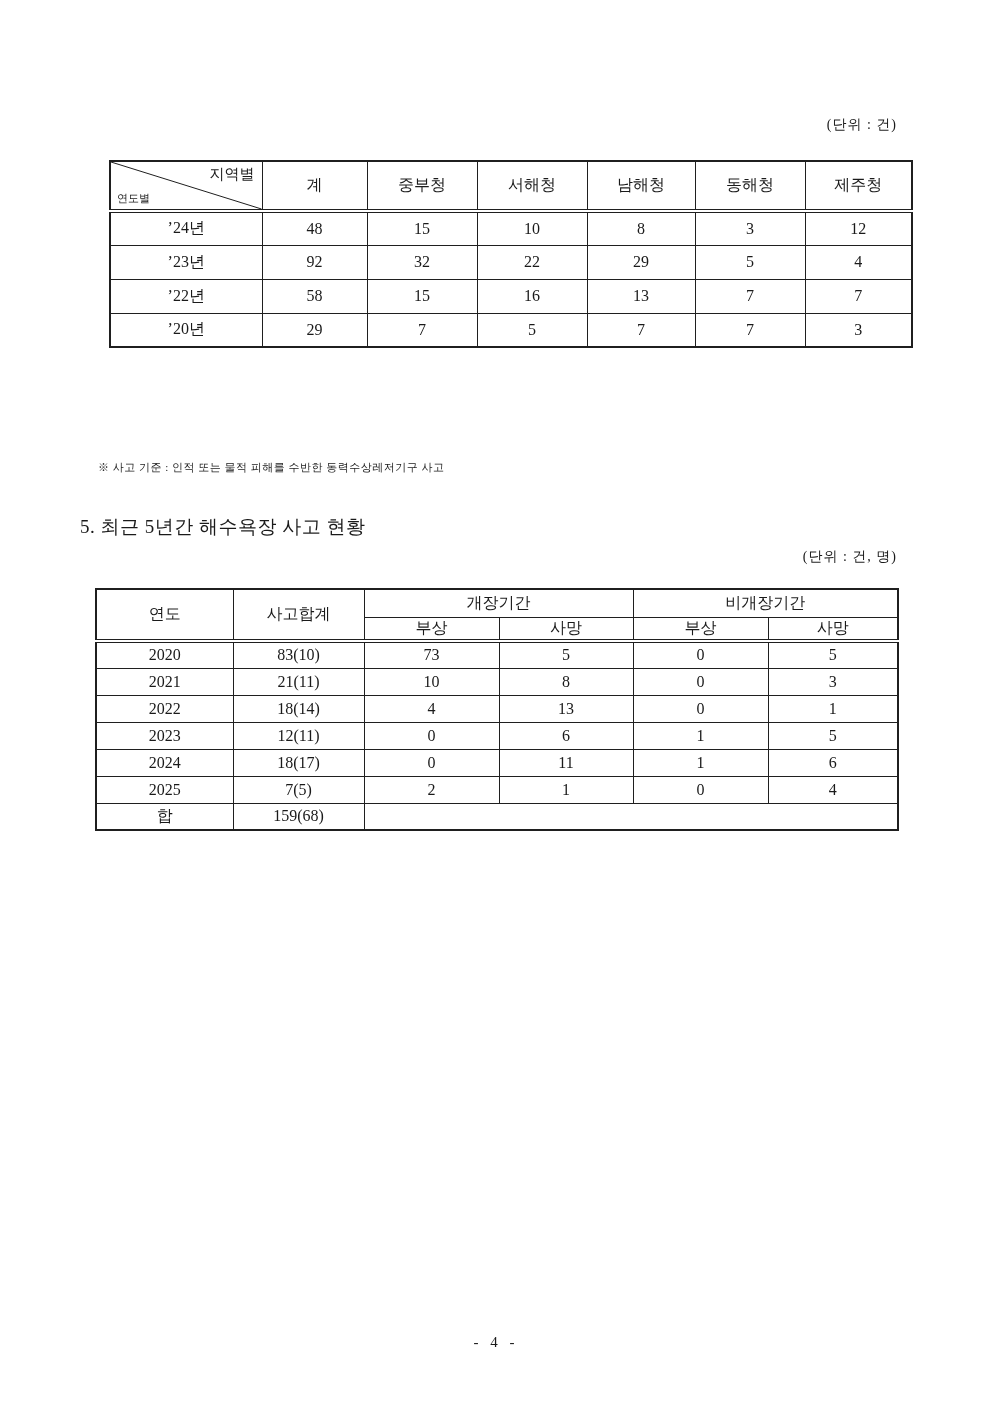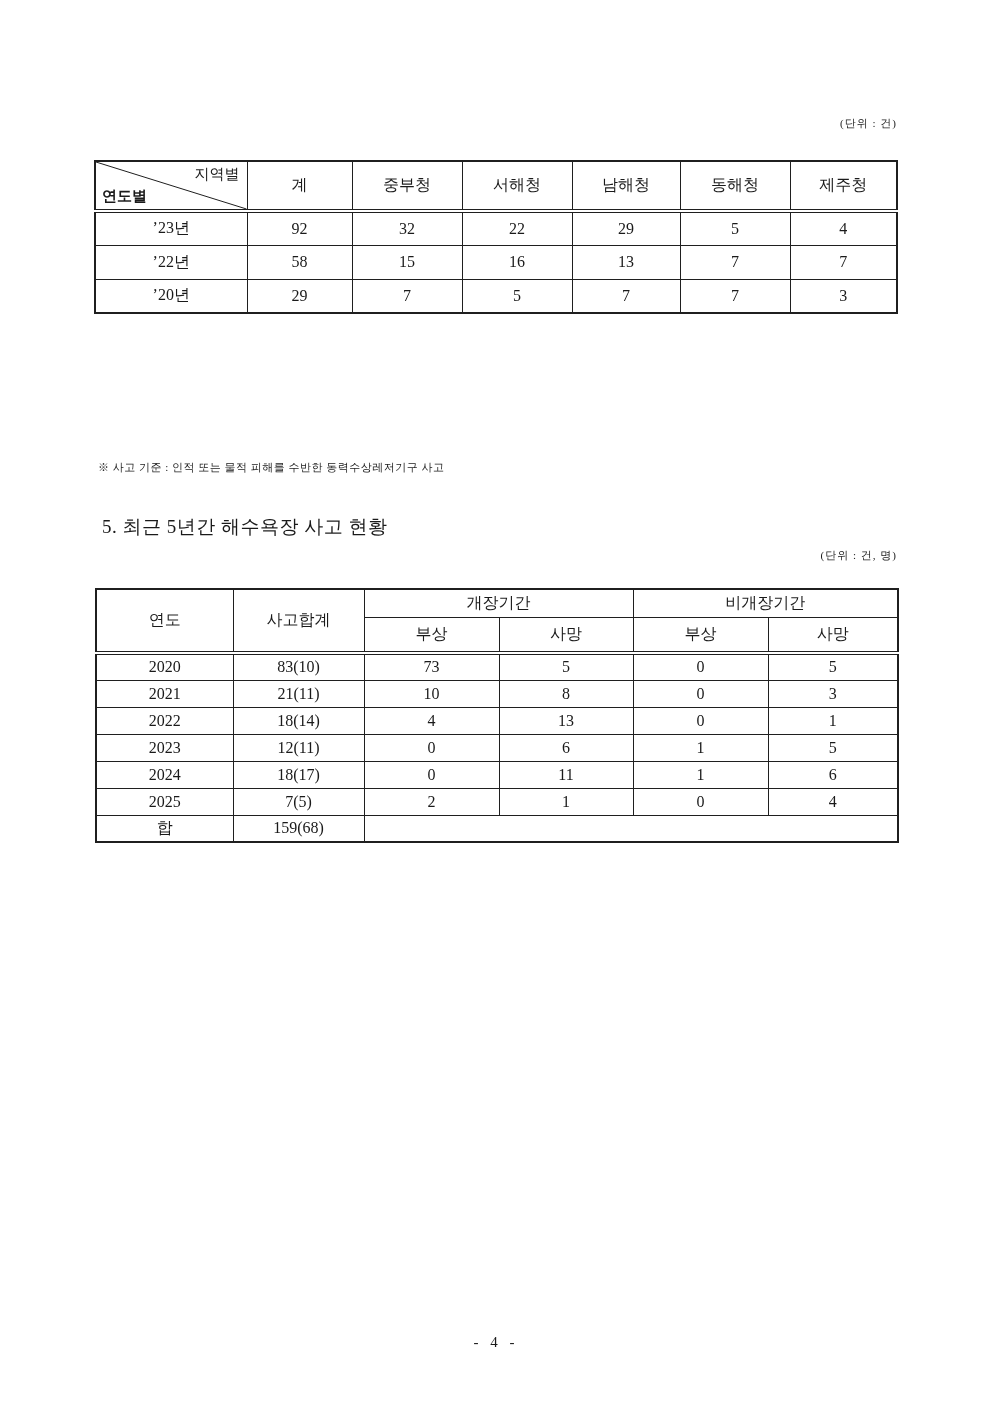--- a/index.html
+++ b/index.html
@@ -10,33 +10,33 @@
   body {
     position: relative;
     width: 992px;
     height: 1403px;
     font-family: "Liberation Serif", "DejaVu Serif", serif;
     color: #1a1a1a;
   }
   .unit-label {
     position: absolute;
     right: 95px;
-    font-size: 11px;
+    font-size: 14px;
     letter-spacing: 1px;
   }
   #unit1 { top: 116px; }
   #unit2 { top: 548px; }
 
   table {
     position: absolute;
     border-collapse: collapse;
     table-layout: fixed;
     border: 2px solid #1f1f1f;
   }
-  #table1 { left: 94px; top: 160px; width: 802px; }
+  #table1 { left: 109px; top: 160px; width: 802px; }
   #table2 { left: 95px; top: 588px; width: 802px; }
 
   th, td {
     border: 1px solid #1f1f1f;
     font-weight: normal;
     text-align: center;
     vertical-align: middle;
     font-size: 16px;
     padding: 0;
     overflow: hidden;
@@ -58,34 +58,33 @@
     display: block;
   }
   .corner-region {
     position: absolute;
     top: 3px; right: 7px;
     font-size: 15px;
   }
   .corner-year {
     position: absolute;
     bottom: 3px; left: 6px;
-    font-size: 15px;
-    font-weight: bold;
+    font-size: 11px;
   }
 
   #footnote {
     position: absolute;
     left: 98px;
     top: 460px;
     font-size: 11px;
     letter-spacing: 0.5px;
   }
   #section-title {
     position: absolute;
-    left: 102px;
+    left: 80px;
     top: 514px;
     font-size: 19px;
     letter-spacing: 0.5px;
   }
   #page-number {
     position: absolute;
     left: 0;
     top: 1334px;
     width: 100%;
     text-align: center;
@@ -118,20 +117,29 @@
       <span class="corner-year">연도별</span>
     </th>
     <th>계</th>
     <th>중부청</th>
     <th>서해청</th>
     <th>남해청</th>
     <th>동해청</th>
     <th>제주청</th>
   </tr>
   <tr style="height:34px">
+    <td>’24년</td>
+    <td>48</td>
+    <td>15</td>
+    <td>10</td>
+    <td>8</td>
+    <td>3</td>
+    <td>12</td>
+  </tr>
+  <tr style="height:34px">
     <td>’23년</td>
     <td>92</td>
     <td>32</td>
     <td>22</td>
     <td>29</td>
     <td>5</td>
     <td>4</td>
   </tr>
   <tr style="height:34px">
     <td>’22년</td>
@@ -169,21 +177,21 @@
       <col style="width:135px">
       <col style="width:130px">
   </colgroup>
   <tbody>
       <tr style="height:28px">
     <th rowspan="2" class="hdr-sep">연도</th>
     <th rowspan="2" class="hdr-sep">사고합계</th>
     <th colspan="2">개장기간</th>
     <th colspan="2">비개장기간</th>
   </tr>
-  <tr style="height:36px" class="hdr-sep">
+  <tr style="height:24px" class="hdr-sep">
     <th>부상</th>
     <th>사망</th>
     <th>부상</th>
     <th>사망</th>
   </tr>
   <tr style="height:27px">
     <td>2020</td>
     <td>83(10)</td>
     <td>73</td>
     <td>5</td>

